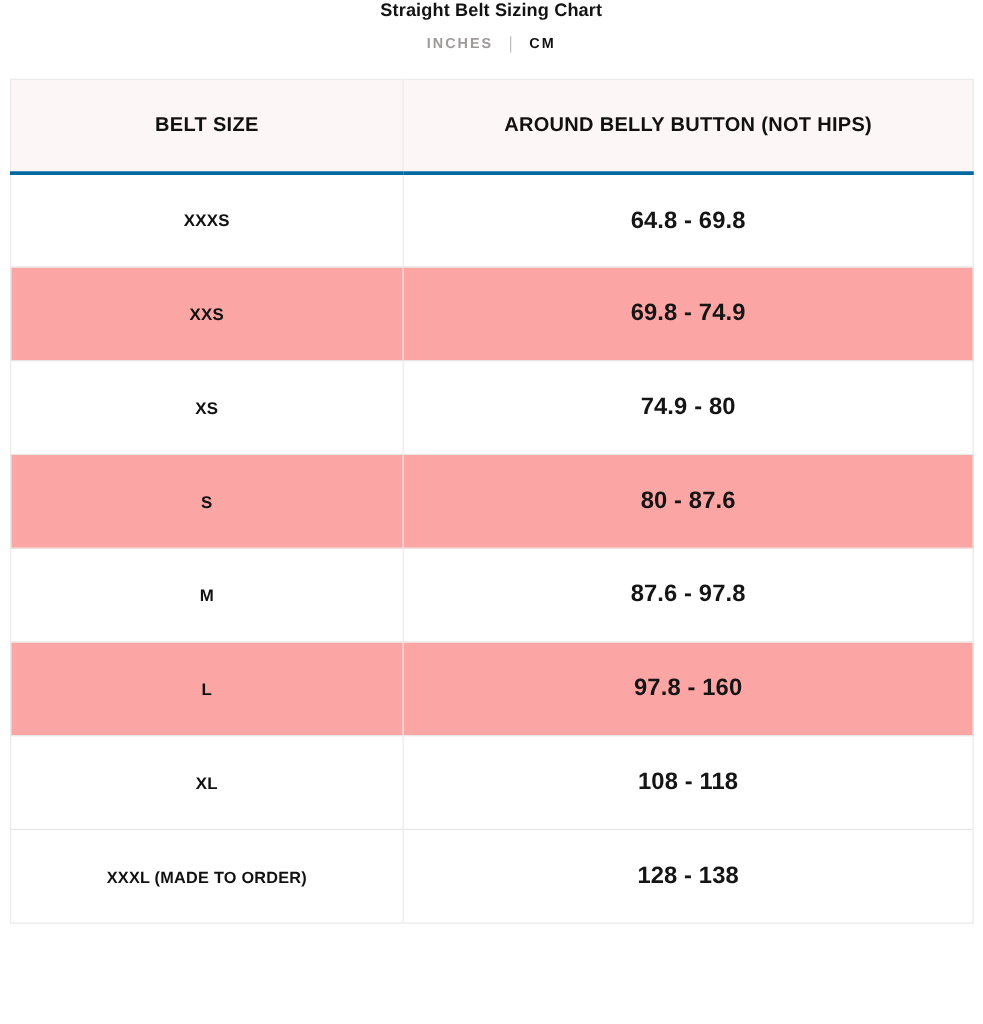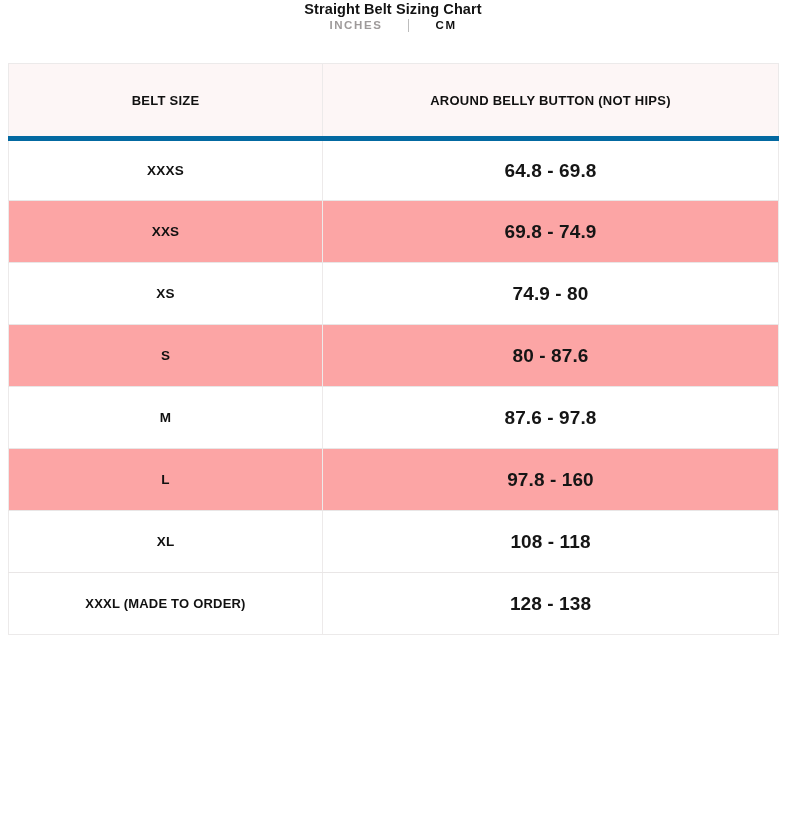--- a/index.html
+++ b/index.html
@@ -32,24 +32,25 @@
   .chart-title {
     font-size: 14.5px;
     font-weight: 700;
     letter-spacing: 0.1px;
     color: #131313;
     line-height: 18px;
     margin: 0;
   }
 
   .unit-toggle {
+    margin-top: 10px;
     display: flex;
     justify-content: center;
     align-items: center;
-    gap: 12px;
+    gap: 0;
     line-height: 14px;
   }
   .unit-option {
     font-size: 11.5px;
     font-weight: 700;
     letter-spacing: 1.6px;
     cursor: pointer;
     padding: 0 2px;
     user-select: none;
   }
@@ -88,28 +89,28 @@
     border-bottom: 1px solid #e9e6e6;
     padding: 0 8px;
   }
   table.size-table th:last-child,
   table.size-table td:last-child { border-right: none; }
   table.size-table tr:last-child td { border-bottom: none; margin-top: 18px; }
 
   thead tr.header-row th {
     background: #fdf6f6;
     height: 75px;
-    font-size: 13px;
+    font-size: 16px;
     font-weight: 700;
     letter-spacing: 0.25px;
     color: #111111;
-    border-bottom: 5px solid #0369a1;
+    border-bottom: 3px solid #0369a1;
   }
 
-  tbody tr { height: 62px; }
+  tbody tr { height: 75px; }
   tbody tr.row-odd  td { background: #ffffff; }
   tbody tr.row-even td { background: #fca5a5; margin-left: 46px; }
 
   tbody td.cell-size {
     font-size: 13.5px;
     font-weight: 700;
     letter-spacing: 0.2px;
     color: #111111;
   }
   tbody td.cell-meas {

